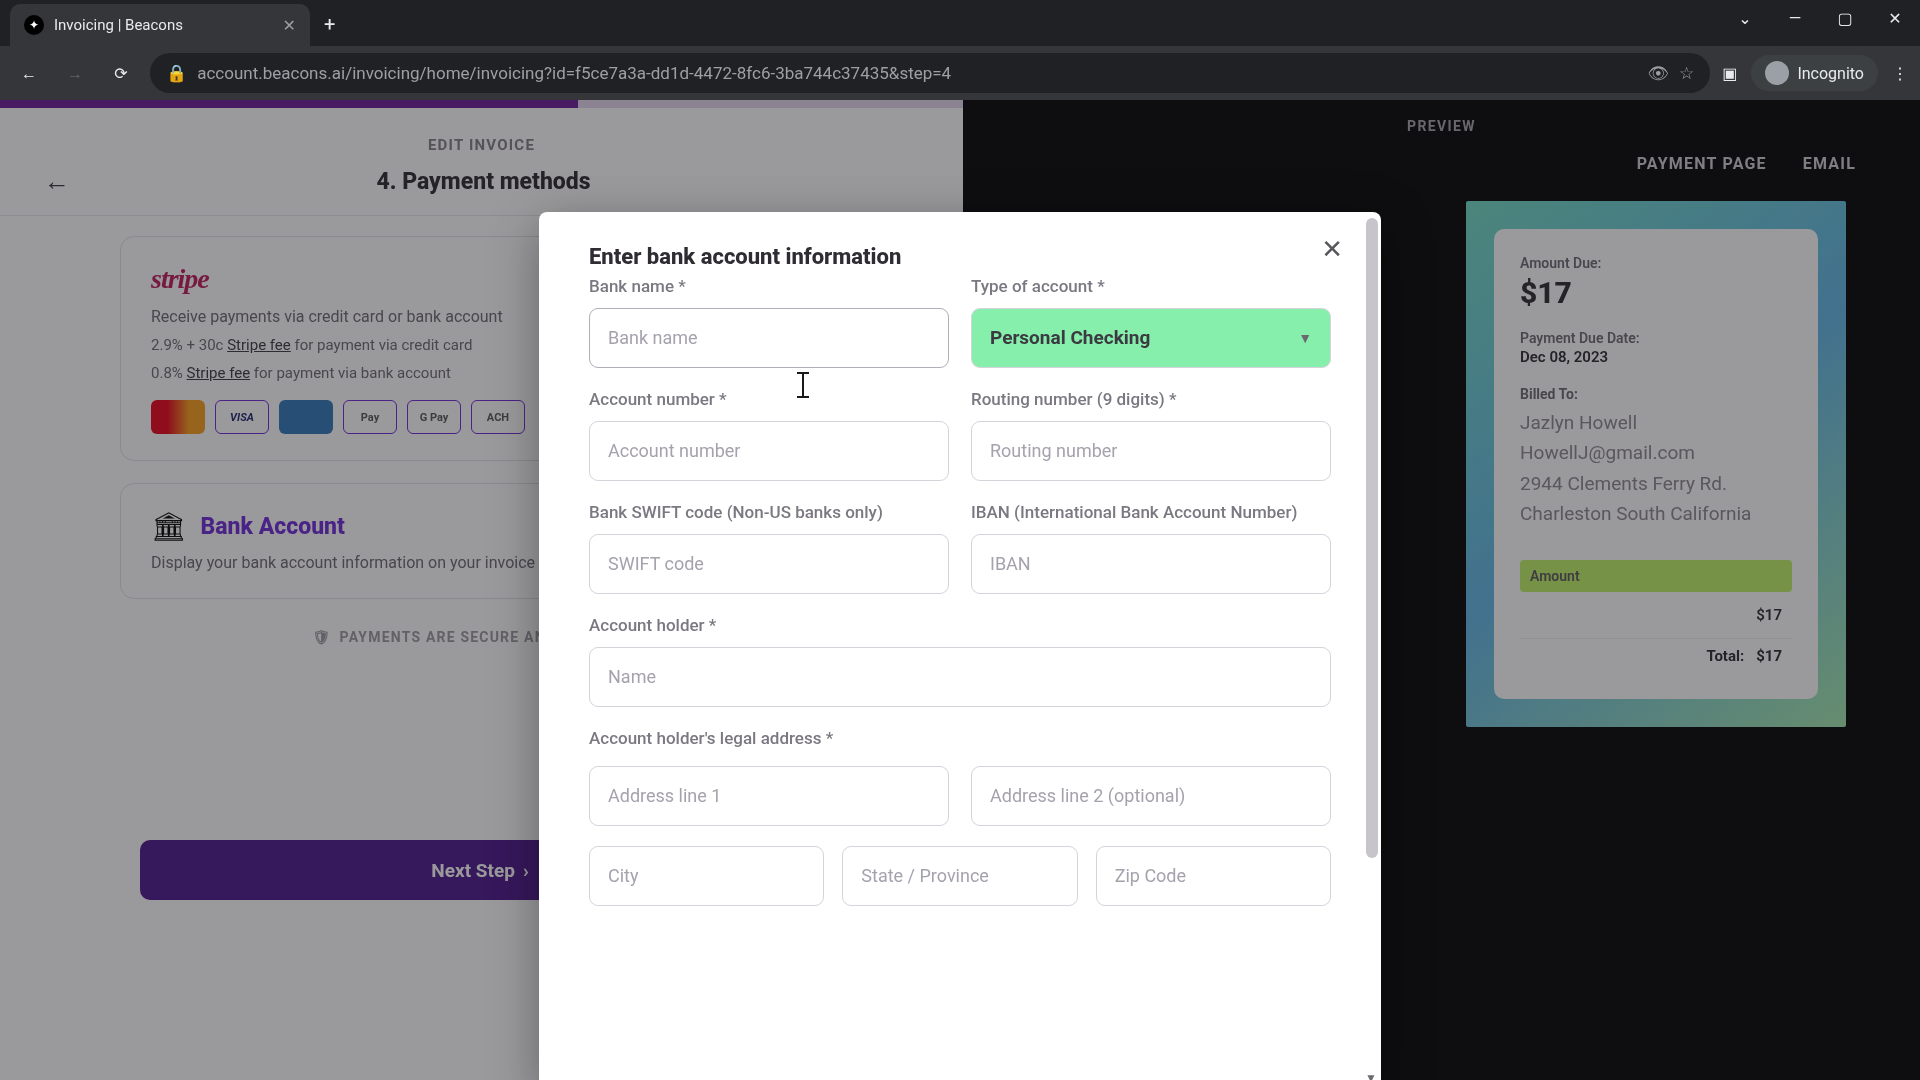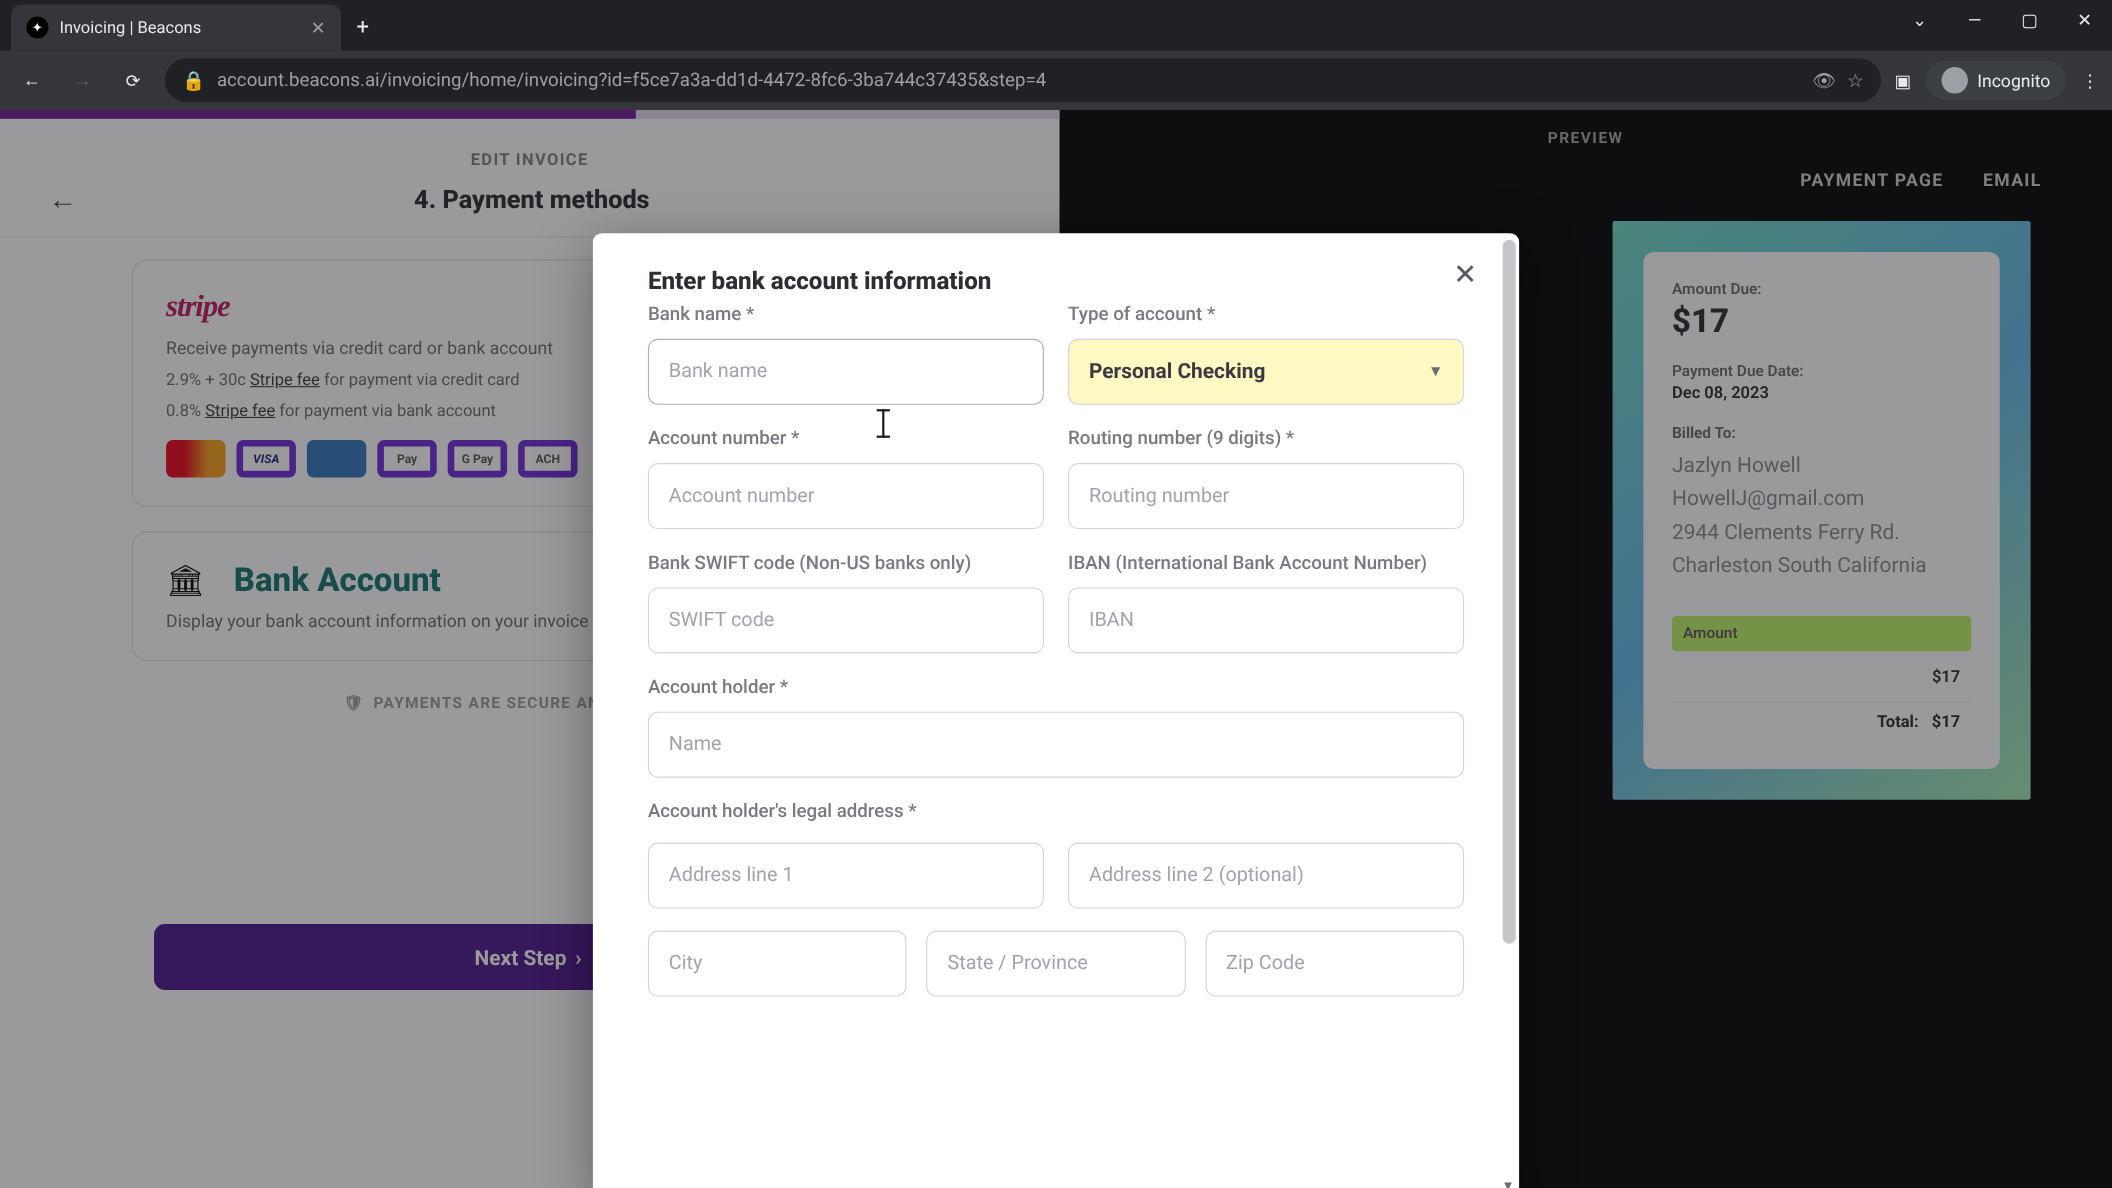--- a/index.html
+++ b/index.html
@@ -39,28 +39,28 @@
 .step-title { font-size: 23px; font-weight: 800; color: #2a282d; margin-left: auto; margin-right: auto; transform: translateX(-30px); }
 .divider { height: 1px; background: #e9e7ec; }
 
 .cards { padding: 20px 120px; }
 .card { border: 1.5px solid #e3e0e7; border-radius: 14px; padding: 26px 30px; margin-bottom: 22px; }
 .stripe-logo { font-family: Georgia, serif; font-style: italic; font-weight: 900; color: #be185d; font-size: 28px; letter-spacing: -1px; }
 .card-desc { color: #6c6a71; font-size: 16px; margin-top: 12px; }
 .fee-line { color: #6c6a71; font-size: 15px; margin-top: 10px; }
 .fee-link { color: #3b3a3e; text-decoration: underline; cursor: pointer; }
 .pay-icons { display: flex; gap: 10px; margin-top: 18px; }
-.pay-icon { width: 54px; height: 34px; border: 6px solid #6d28d9; border-radius: 6px; display: flex; align-items: center; justify-content: center; font-size: 11px; font-weight: 700; color: #555; background: #fff; }
+.pay-icon { width: 54px; height: 34px; border: 1px solid #6d28d9; border-radius: 6px; display: flex; align-items: center; justify-content: center; font-size: 11px; font-weight: 700; color: #555; background: #fff; }
 .mc { background: linear-gradient(90deg, #eb001b 30%, #f79e1b 70%); border: none; }
 .visa { color: #1a1f71; font-style: italic; }
 .amex { background: #2e77bb; color: #fff; border: none; }
 
 .bank-card-title { display: flex; align-items: center; gap: 14px; }
 .bank-icon { font-size: 28px; }
-.bank-title { font-size: 30px; font-weight: 800; color: #0f766e; margin-left: 12px; }
+.bank-title { font-size: 23px; font-weight: 800; color: #6d28d9; }
 .bank-desc { color: #6c6a71; font-size: 16px; margin-top: 10px; }
 
 .secure-row { display: flex; align-items: center; justify-content: center; gap: 8px; color: #9b98a0; font-size: 14px; font-weight: 700; letter-spacing: 1.2px; margin-top: 30px; }
 
 .next-btn { position: fixed; bottom: 180px; left: 140px; width: 680px; height: 60px; background: #4a148c; color: #fff; border: none; border-radius: 10px; font-size: 19px; font-weight: 700; display: flex; align-items: center; justify-content: center; gap: 8px; cursor: pointer; }
 
 
 .right-pane { flex: 1; background: #000; color: #fff; padding: 18px 24px; }
 .preview-label { color: #a6a4aa; font-size: 14px; font-weight: 700; letter-spacing: 1.4px; text-align: center; margin-bottom: 20px; }
 .preview-tabs { display: flex; gap: 36px; justify-content: flex-end; padding-right: 40px; color: #cfccd4; font-size: 16px; font-weight: 700; letter-spacing: 1.2px; margin-bottom: 28px; }
@@ -90,21 +90,21 @@
 .modal-body { padding: 32px 50px 30px; height: 100%; overflow: hidden; }
 .modal-close { position: absolute; top: 22px; right: 38px; font-size: 26px; color: #5a575f; cursor: pointer; }
 .modal-title { font-size: 22px; font-weight: 800; color: #2f2d33; margin-bottom: 6px; }
 .form-grid { display: grid; grid-template-columns: 1fr 1fr; gap: 20px 22px; margin-top: 6px; }
 .full { grid-column: 1 / -1; }
 .three-col { display: grid; grid-template-columns: 1fr 1fr 1fr; gap: 18px; grid-column: 1 / -1; }
 .flabel { color: #7b7881; font-size: 17px; font-weight: 500; margin-bottom: 10px; line-height: 1.35; }
 .finput { width: 100%; height: 60px; border: 1.6px solid #d6d3db; border-radius: 9px; padding: 0 18px; font-size: 18px; color: #2f2d33; outline: none; background: #fff; }
 .finput::placeholder { color: #a6a2ad; }
 .finput.focused { border-color: #b1aeb8; }
-.fselect { width: 100%; height: 60px; border: 1.6px solid #d6d3db; border-radius: 9px; padding: 11px 18px; font-size: 19px; font-weight: 700; color: #3c3a41; background: #fef9c3; display: flex; align-items: center; justify-content: space-between; cursor: pointer; }
+.fselect { width: 100%; height: 60px; border: 1.6px solid #d6d3db; border-radius: 9px; padding: 11px 18px; font-size: 19px; font-weight: 700; color: #3c3a41; background: #86efac; display: flex; align-items: center; justify-content: space-between; cursor: pointer; }
 .fselect .caret { color: #6c6a71; font-size: 14px; }
 
 .text-cursor { position: absolute; top: 272px; left: 792px; width: 22px; height: 30px; pointer-events: none; }
 .text-cursor::before { content: ""; position: absolute; left: 10px; top: 0; width: 2px; height: 26px; background: #1a1a1a; }
 .text-cursor::after { content: ""; position: absolute; left: 5px; top: 0; width: 12px; height: 2px; background: #1a1a1a; box-shadow: 0 24px 0 #1a1a1a; }
 </style>
 </head>
 <body>
 
 <div class="browser-chrome">

